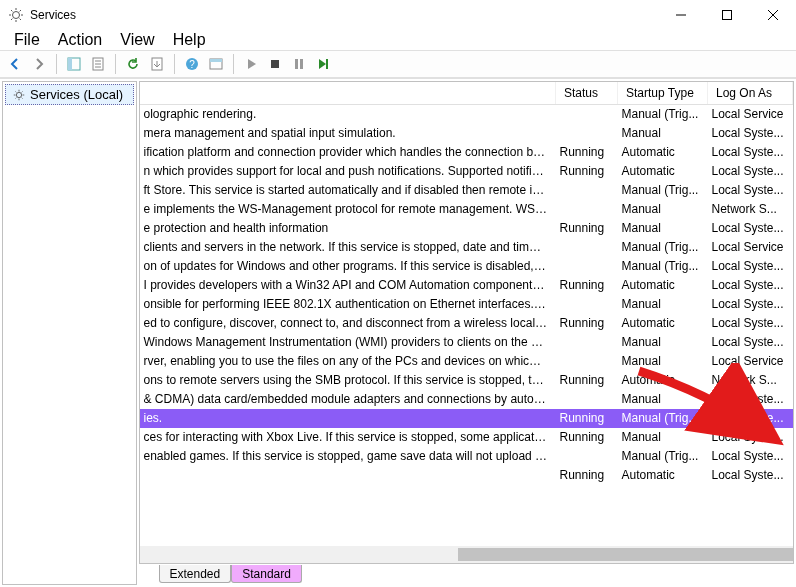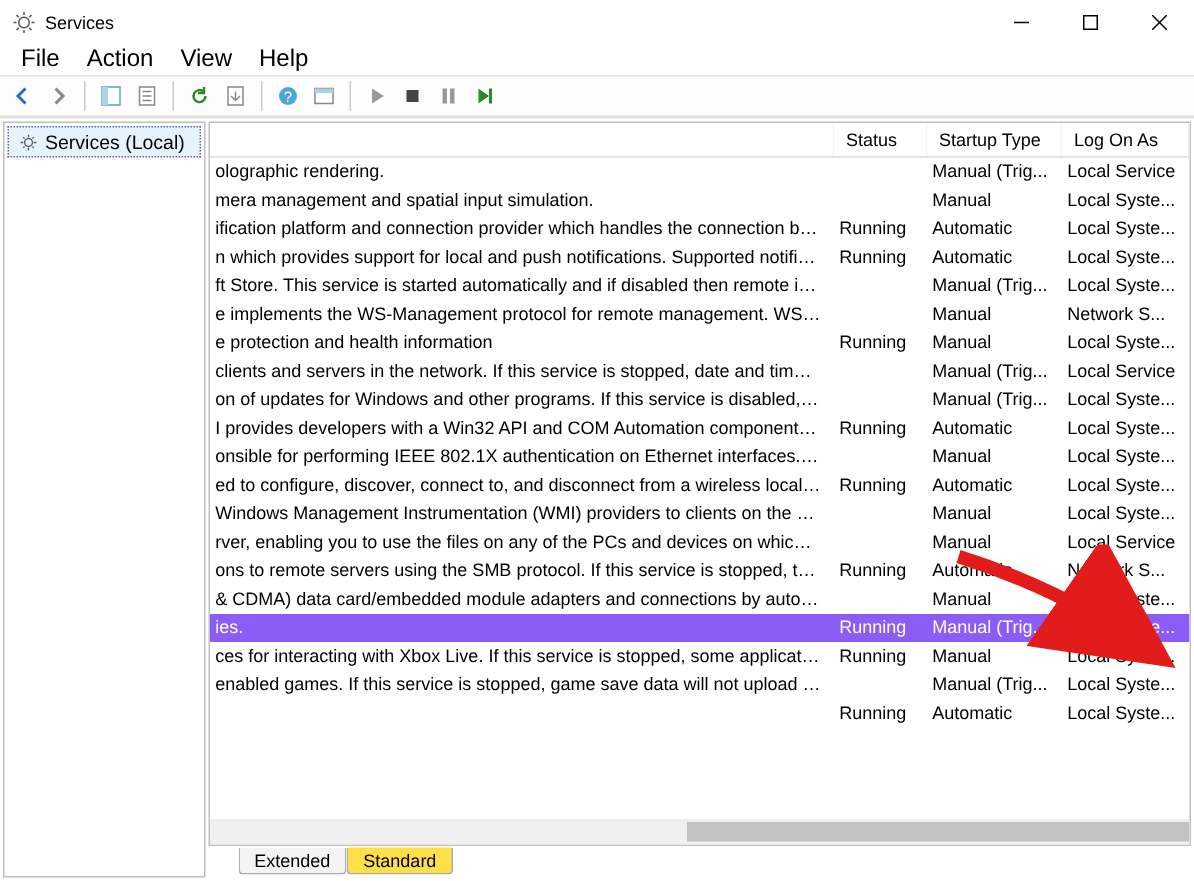--- a/index.html
+++ b/index.html
@@ -32,21 +32,21 @@
 .grid td { padding: 1px 8px 1px 4px; white-space: nowrap; overflow: hidden; text-overflow: ellipsis; border-bottom: 0; height: 19px; }
 .grid tr.sel td { background: #8b5cf6; color: #fff; }
 
 .col-desc { width: 416px; }
 .col-stat { width: 62px; }
 .col-start { width: 90px; }
 .col-log { width: 85px; }
 
 .tabs { height: 22px; display: flex; align-items: center; padding-left: 20px; margin-top: -1px; }
 .tab { border: 1px solid #aaa; border-top: none; padding: 2px 10px 1px; font-size: 12px; background: #fff; border-radius: 0 0 3px 3px; margin-right: 0px; position: relative; z-index: 2; cursor: default; }
-.tab.active { background: #fde047; }
+.tab.active { background: #f0abfc; }
 .tab.inactive { background: #f4f4f4; }
 
 .hscroll { height: 17px; background: #f0f0f0; display: flex; align-items: center; margin-top: 1px; }
 .hscroll .space { flex: 0 0 118px; }
 .hscroll .track { flex: 1; height: 17px; background: #f0f0f0; position: relative; }
 .hscroll .thumb { position: absolute; left: 200px; right: 0; top: 2px; bottom: 2px; background: #c2c2c2; border-radius: 0; }
 
 .arrow-annotation { position: absolute; pointer-events: none; z-index: 50; }
 
 .gear-svg { stroke: #555; fill: none; }

